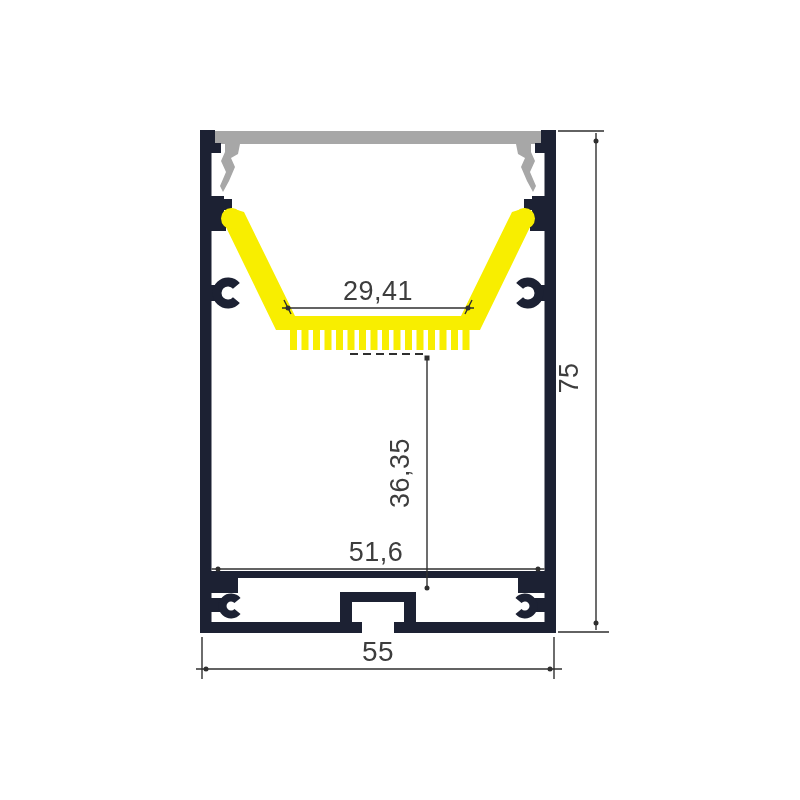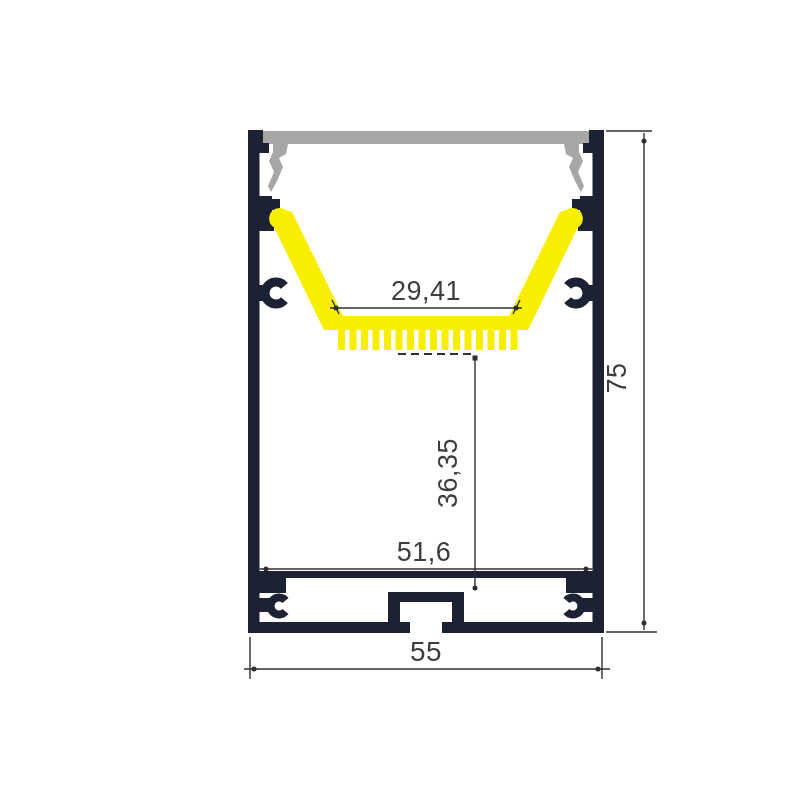--- a/index.html
+++ b/index.html
@@ -7,21 +7,20 @@
     padding: 0;
     width: 800px;
     height: 800px;
     background: #ffffff;
     font-family: "Liberation Sans", sans-serif;
   }
   .canvas {
     width: 724px;
     height: 800px;
     position: relative;
-    padding-left: 48px;
   }
   svg text {
     font-family: "Liberation Sans", "DejaVu Sans", sans-serif;
     font-weight: 400;
     letter-spacing: 0.5px;
   }
 </style>
 </head>
 <body style="background: rgb(255, 255, 255);">
 

